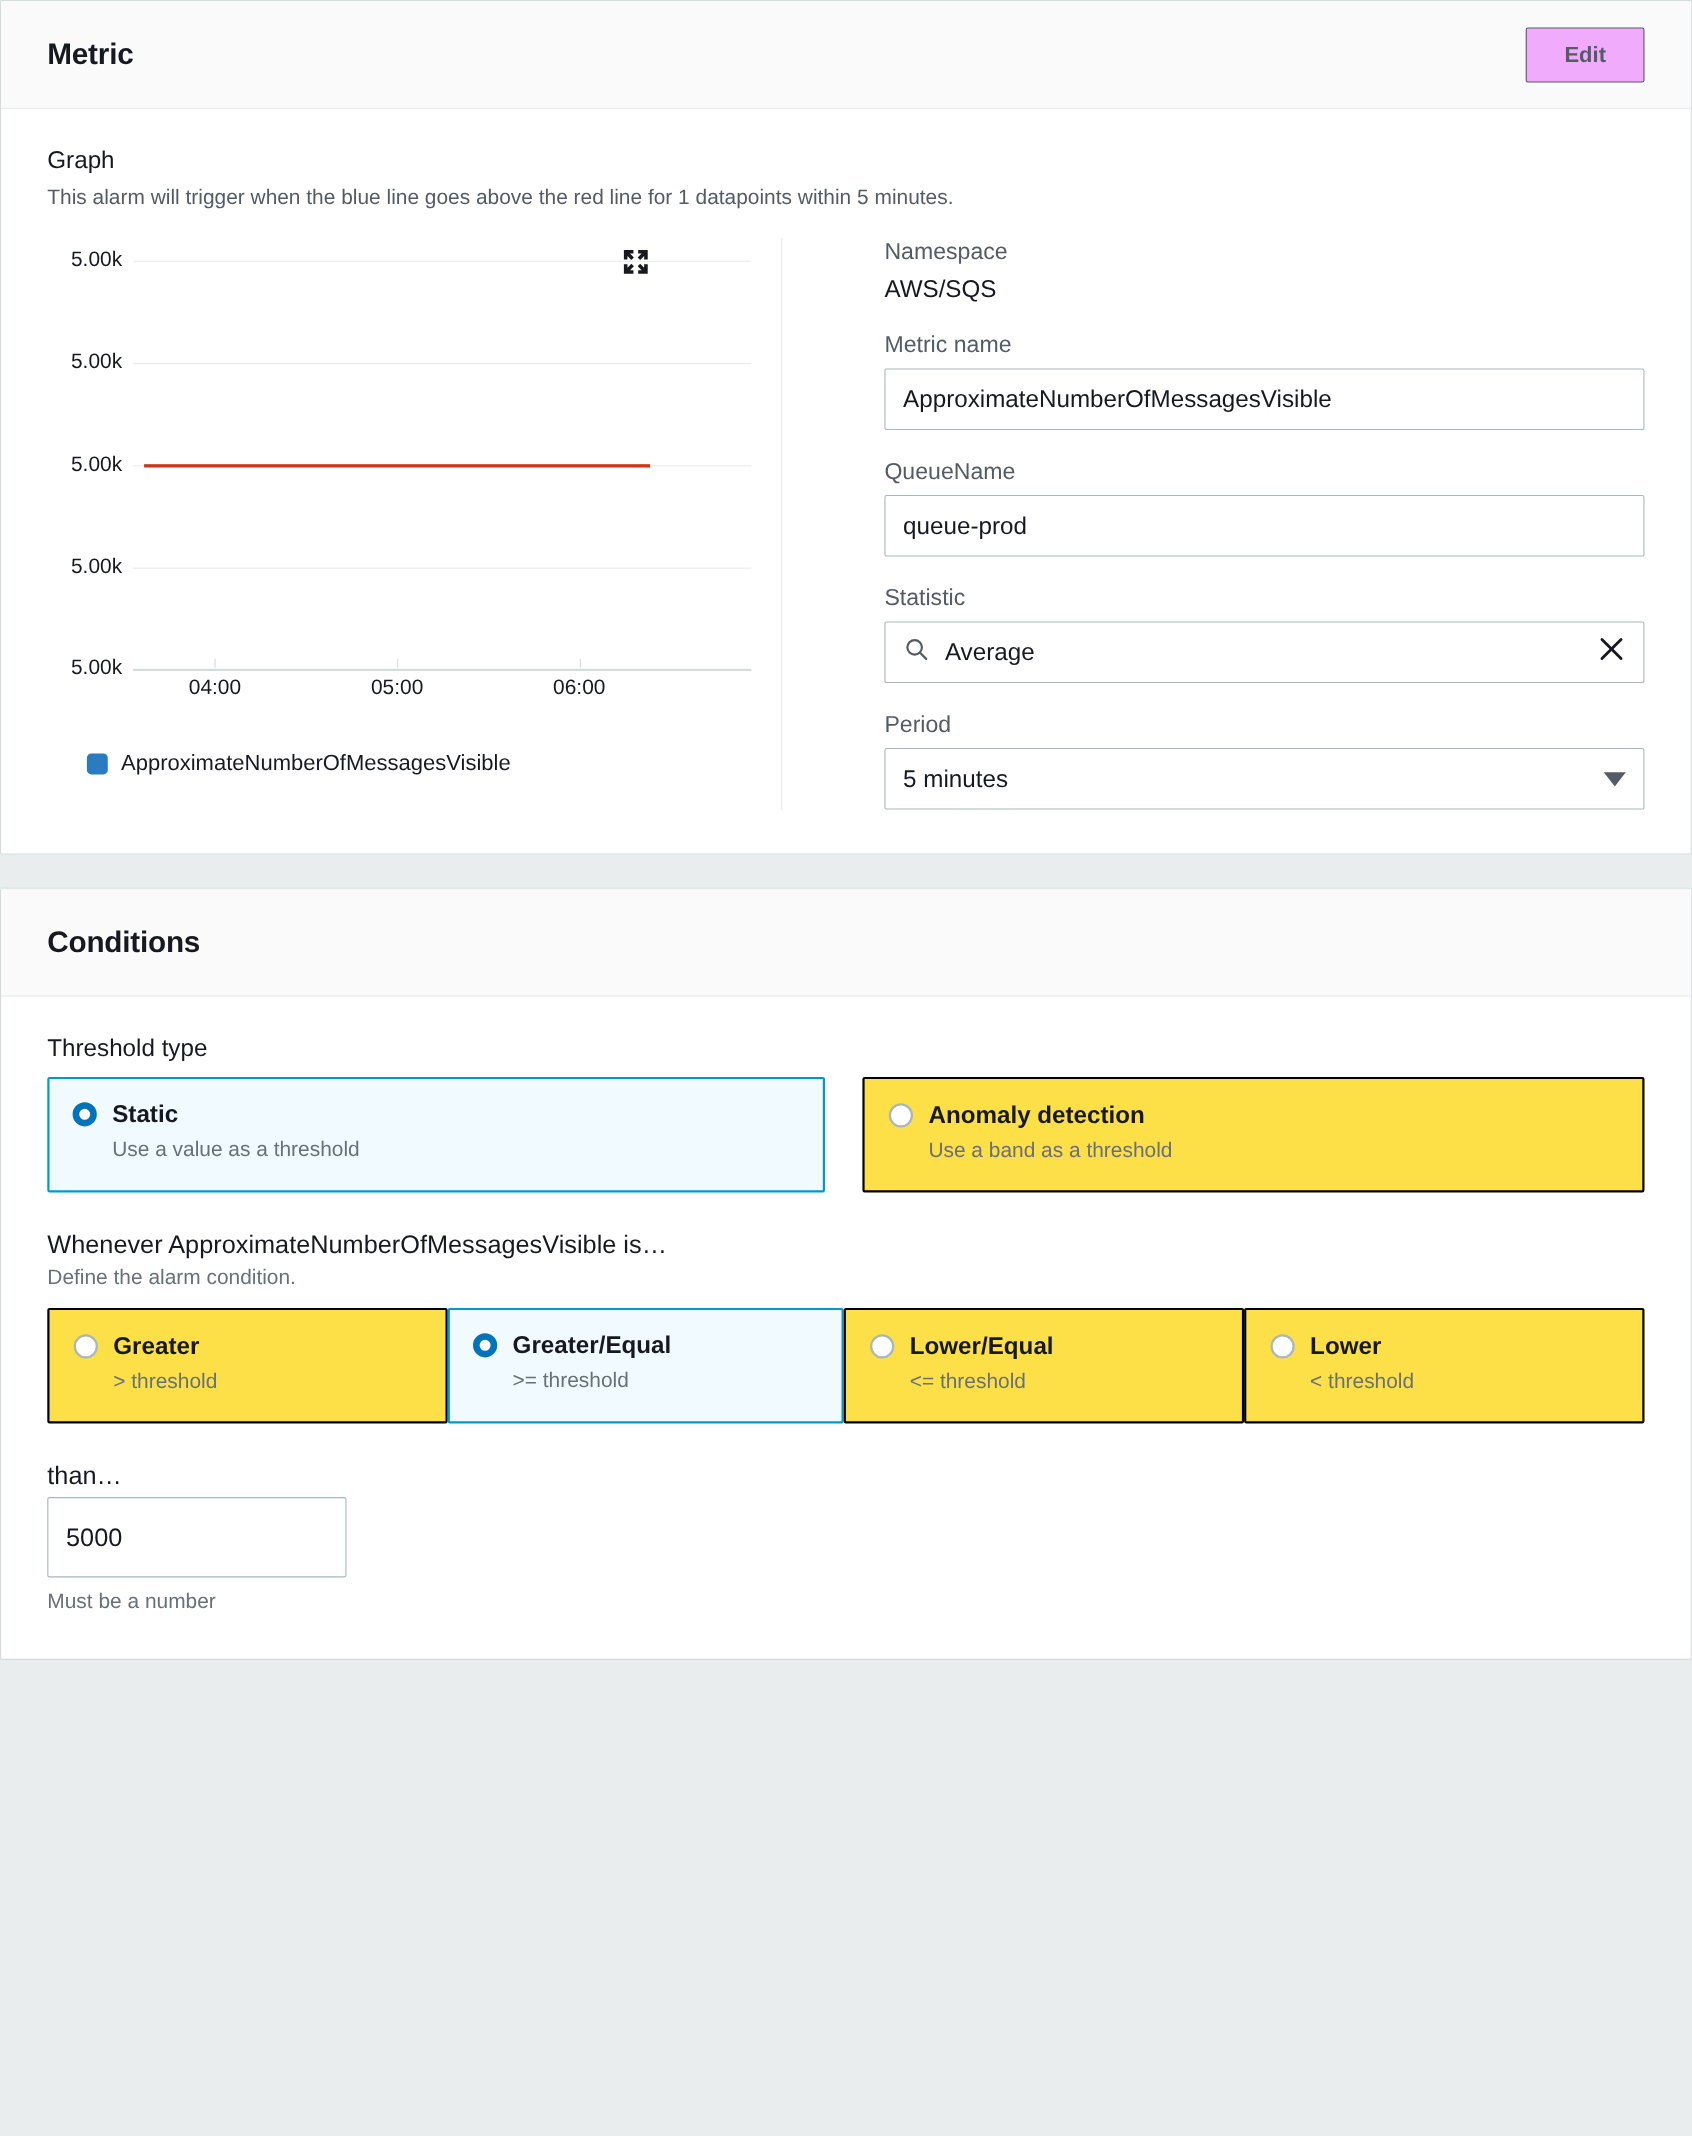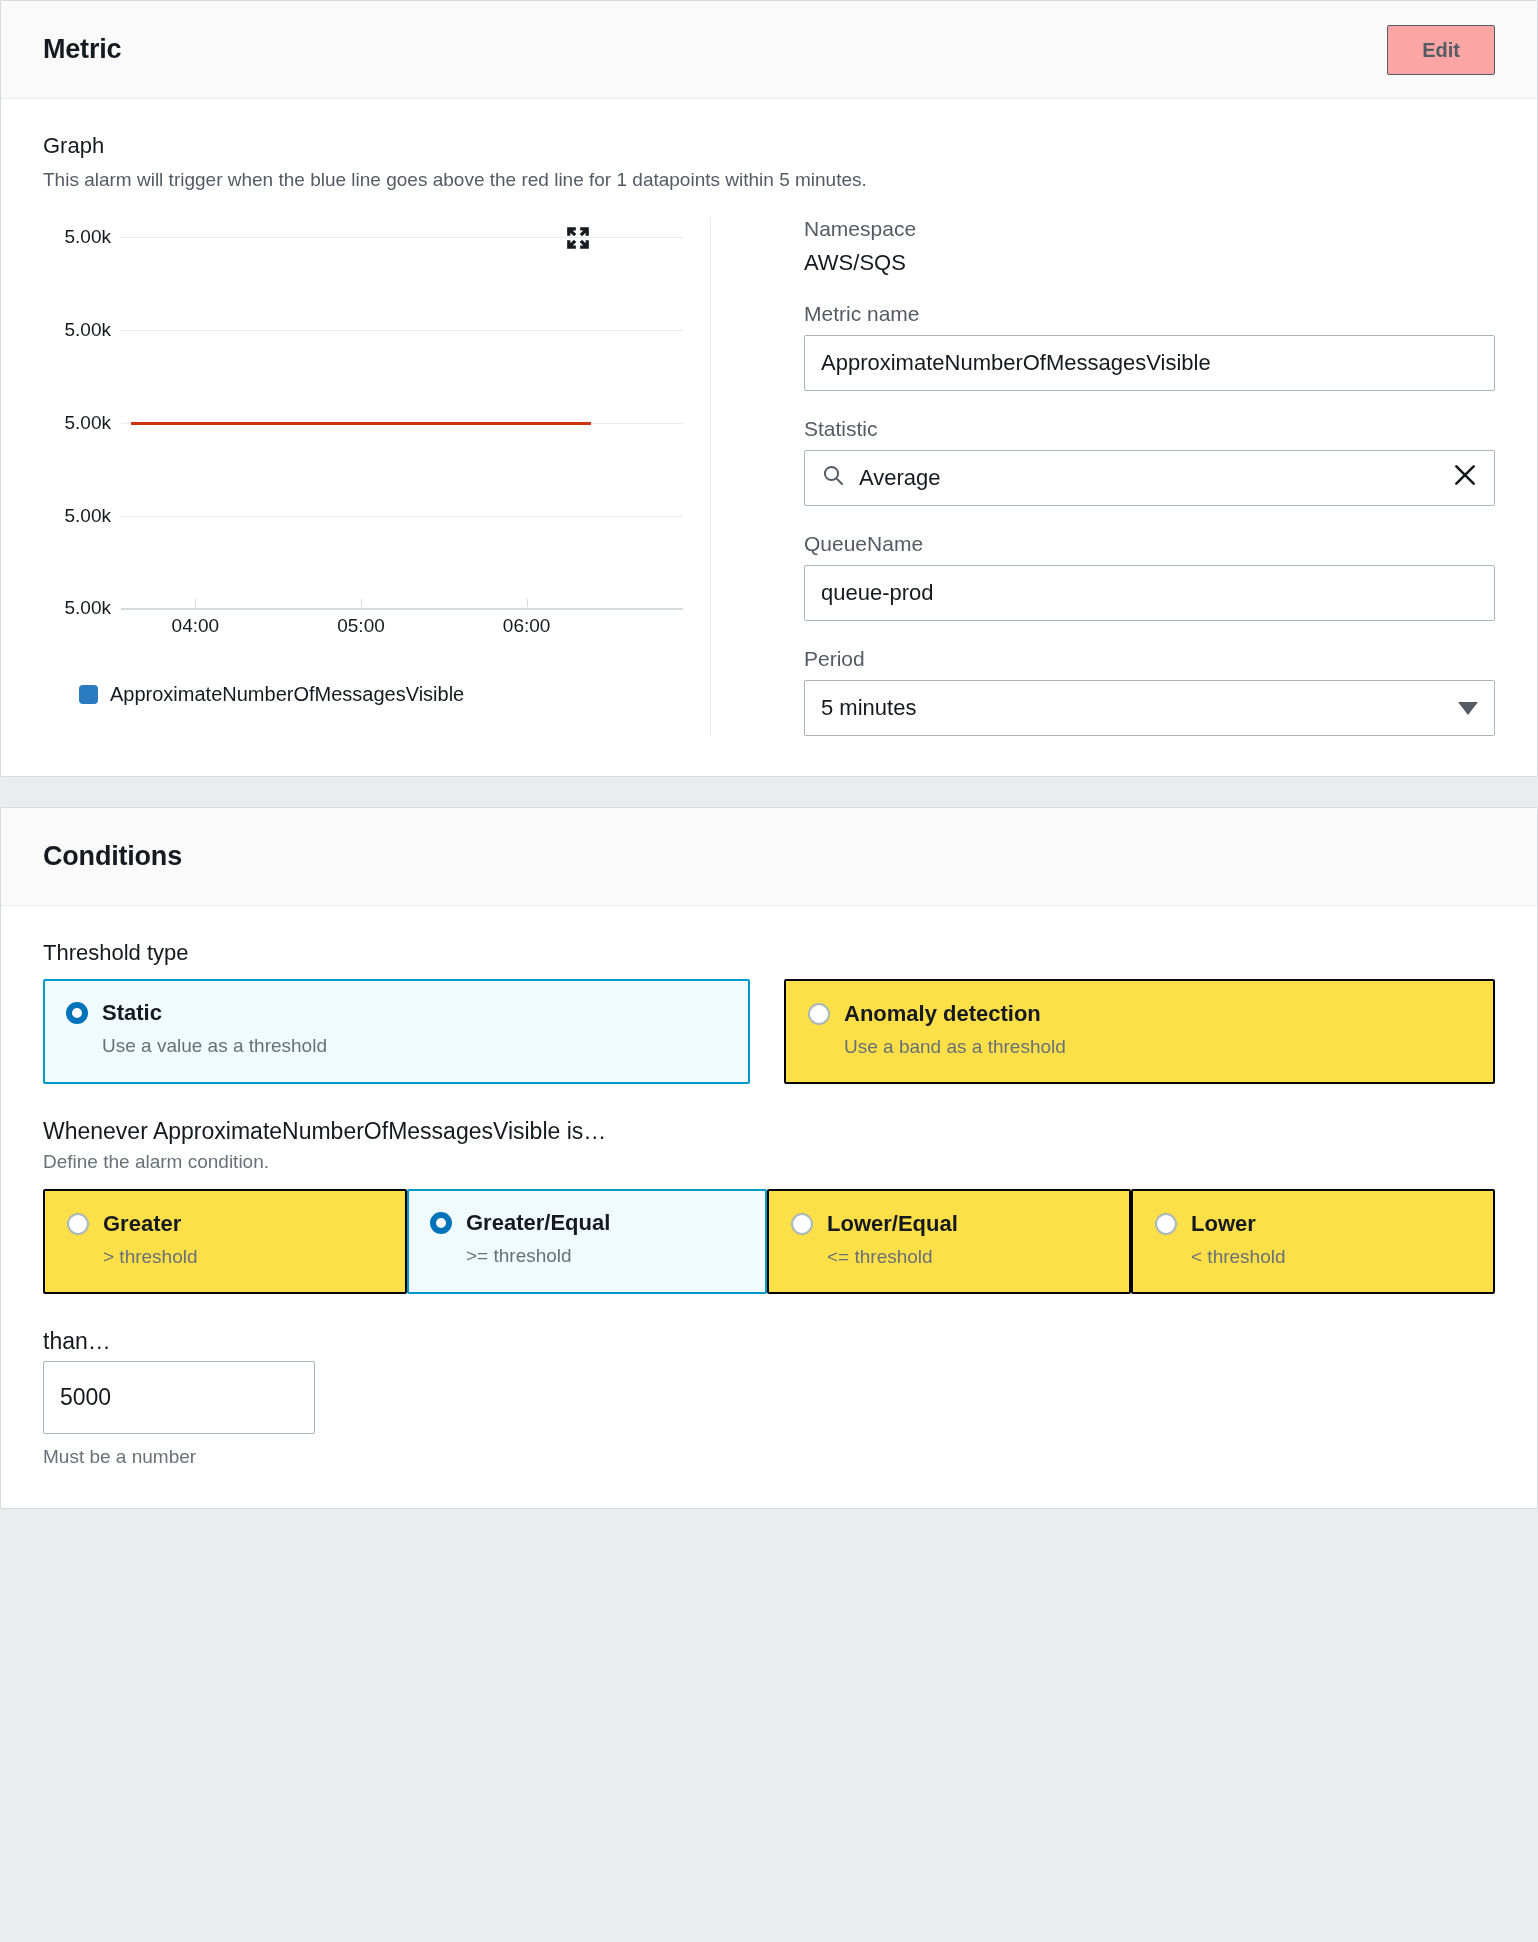--- a/index.html
+++ b/index.html
@@ -31,21 +31,21 @@
     font-size: 27px;
     font-weight: bold;
     color: #16191f;
     letter-spacing: -0.2px;
   }
   .btn-edit {
     font-family: inherit;
     font-size: 20px;
     font-weight: bold;
     color: #545b64;
-    background: #fca5a5;
+    background: #f0abfc;
     border: 1px solid #545b64;
     border-radius: 2px;
     padding: 13px 34px;
     cursor: pointer;
     line-height: 1.1;
   }
   .panel-body { padding: 34px 42px 40px 42px; }
 
   
   .section-label {
@@ -342,20 +342,27 @@
 
         <div class="field">
           <div class="field-label">Namespace</div>
           <div class="field-static">AWS/SQS</div>
         </div>
 
         <div class="field">
           <div class="field-label">Metric name</div>
           <div class="input-box">
             <span class="val">ApproximateNumberOfMessagesVisible</span>
+          </div>
+        </div>
+
+        <div class="field">
+          <div class="field-label">QueueName</div>
+          <div class="input-box">
+            <span class="val">queue-prod</span>
           </div>
         </div>
 
         <div class="field">
           <div class="field-label">Statistic</div>
           <div class="input-box">
             <span class="icon-search">
               <svg viewBox="0 0 24 24" width="24" height="24" aria-hidden="true">
                 <circle cx="10.5" cy="10.5" r="6.6" fill="none" stroke="#545b64" stroke-width="2"></circle>
                 <line x1="15.4" y1="15.4" x2="21" y2="21" stroke="#545b64" stroke-width="2" stroke-linecap="round"></line>
@@ -364,27 +371,20 @@
             <span class="val">Average</span>
             <span class="icon-clear">
               <svg viewBox="0 0 24 24" width="26" height="26" aria-hidden="true">
                 <line x1="4" y1="4" x2="20" y2="20" stroke="#16191f" stroke-width="2.4" stroke-linecap="round"></line>
                 <line x1="20" y1="4" x2="4" y2="20" stroke="#16191f" stroke-width="2.4" stroke-linecap="round"></line>
               </svg>
             </span>
           </div>
         </div>
 
-        <div class="field">
-          <div class="field-label">QueueName</div>
-          <div class="input-box">
-            <span class="val">queue-prod</span>
-          </div>
-        </div>
-
         <div class="field" style="margin-bottom:0;">
           <div class="field-label">Period</div>
           <div class="input-box select">
             <span class="val">5 minutes</span>
             <span class="icon-caret"></span>
           </div>
         </div>
 
       </div>
     </div>

